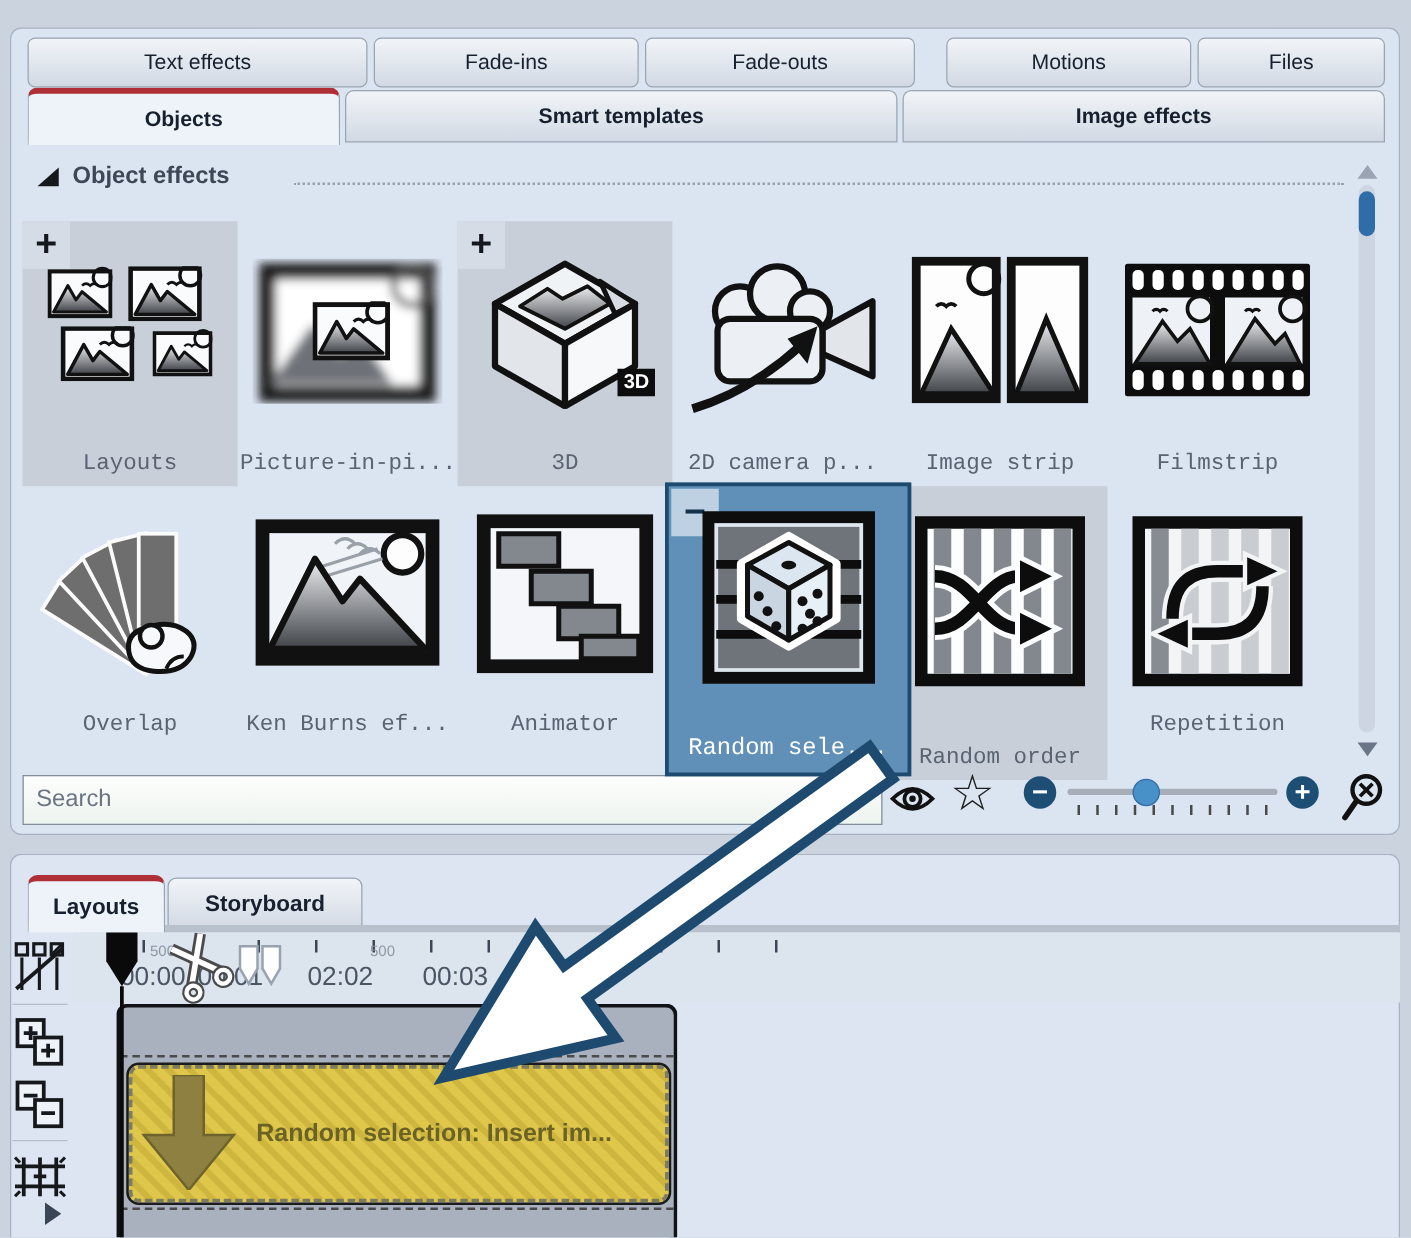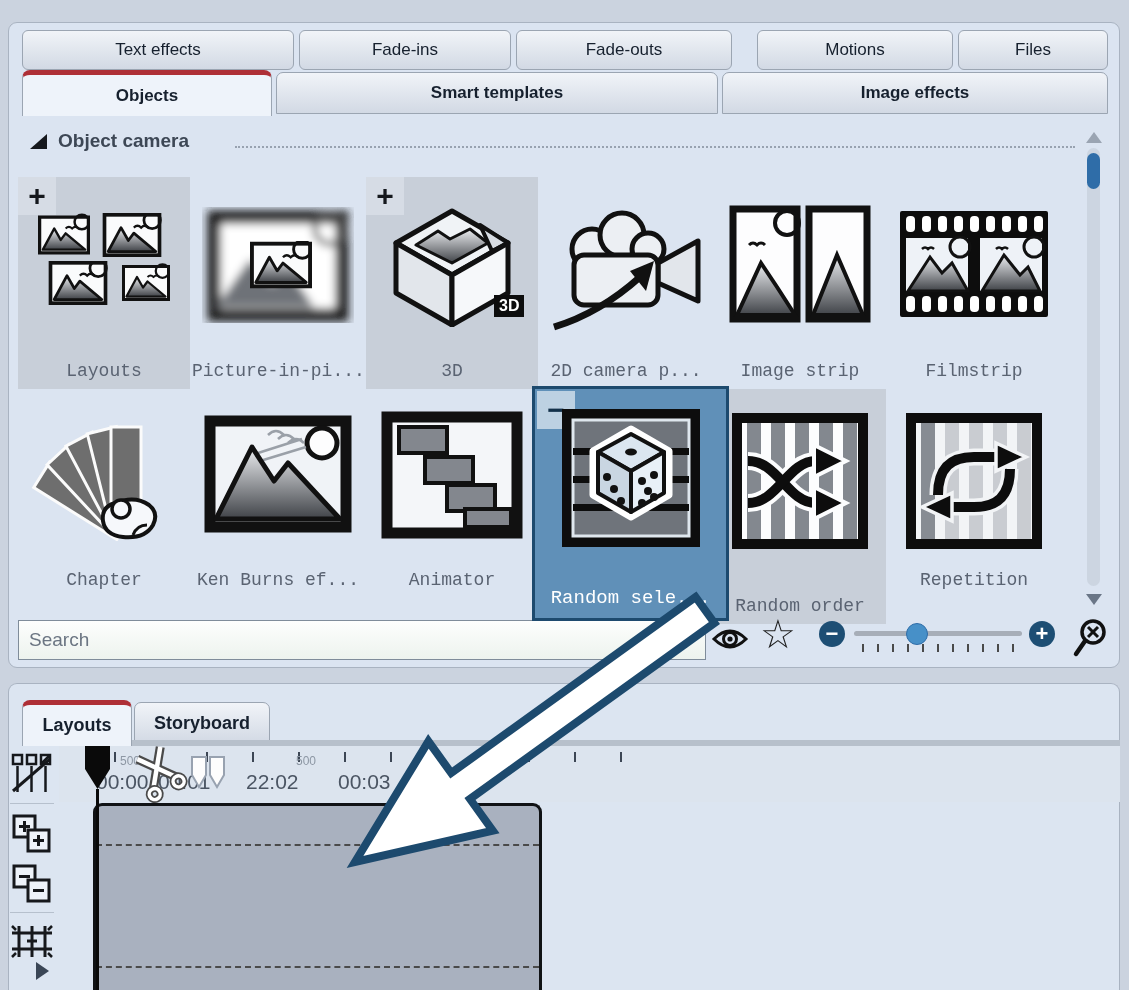--- a/index.html
+++ b/index.html
@@ -115,21 +115,21 @@
     <span>Objects</span>
   </div>
 <div class="abs tab r2" style="left:276px;top:72px;width:442px;height:42px">
     <span>Smart templates</span>
   </div>
 <div class="abs tab r2" style="left:722px;top:72px;width:386px;height:42px">
     <span>Image effects</span>
   </div>
 
 <div class="abs tri" style="left:30px;top:134px"></div>
-<div class="abs" id="sec-title" style="left:58px;top:130px">Object camera</div>
+<div class="abs" id="sec-title" style="left:58px;top:130px">Object effects</div>
 <div class="abs" id="dots" style="left:235px;top:146px;width:840px"></div>
 
 <div class="abs sb-arrow" style="left:1086px;top:132px;border-left:8px solid transparent;border-right:8px solid transparent;border-bottom:11px solid #9aa4b2"></div>
 <div class="abs" id="sb-trough" style="left:1087px;top:148px;height:438px"></div>
 <div class="abs" id="sb-thumb" style="left:1087px;top:153px"></div>
 <div class="abs sb-arrow" style="left:1086px;top:594px;border-left:8px solid transparent;border-right:8px solid transparent;border-top:11px solid #6a7687"></div>
 
 <div class="abs cell gray" style="left:18px;top:177px;width:172px;height:212px">
   <div class="badge">+</div>
   <div class="icon" style="top:32px">
@@ -256,21 +256,21 @@
           </g>
         <g transform="rotate(0 98 120)">
             <rect x="82" y="20" width="30" height="98" fill="#6e6e6e" stroke="#fbfbfb" stroke-width="3"></rect>
           </g>
       </g>
       <path d="M86 96 q-14 4 -12 18 q2 14 20 16 q22 2 30 -12 q6 -12 -4 -20 q-14 -10 -34 -2 Z" fill="#f6f8fb" stroke="#111" stroke-width="4" stroke-linejoin="round"></path>
       <circle cx="92" cy="102" r="9" fill="#f6f8fb" stroke="#111" stroke-width="3.5"></circle>
       <path d="M104 128 q4 -10 14 -10" fill="none" stroke="#111" stroke-width="3"></path>
     </svg>
   </div>
-  <div class="lbl">Chapter</div>
+  <div class="lbl">Overlap</div>
 </div>
 
 <div class="abs cell" style="left:192px;top:389px;width:172px;height:209px">
   <div class="icon" style="top:24px">
     <svg width="152" height="122" viewBox="0 0 152 122">
       <rect x="8" y="8" width="136" height="106" fill="#f0f3f7" stroke="#111" stroke-width="11"></rect>
       <circle cx="120" cy="30" r="15" fill="#fdfdfe" stroke="#111" stroke-width="5"></circle>
       <g stroke="#9aa0a8" stroke-width="2.5" fill="none">
         <path d="M66 22 q8 -8 16 0"></path>
           <path d="M76 26 q8 -8 16 0"></path>
@@ -408,21 +408,21 @@
     <line x1="26" y1="9" x2="16" y2="19" stroke="#111" stroke-width="3"></line>
     <line x1="13" y1="23" x2="4" y2="36" stroke="#111" stroke-width="4.5" stroke-linecap="round"></line>
   </svg>
 </div>
 
 <div class="abs" id="bottom-panel"></div>
 
 <div class="abs tab r2 active" style="left:22px;top:700px;width:110px;height:46px">
     <span style="font-size:18px">Layouts</span>
   </div>
-<div class="abs tab r2" style="left:134px;top:702px;width:136px;height:42px">
+<div class="abs tab r2" style="left:134px;top:702px;width:156px;height:42px">
     <span style="font-size:18px">Storyboard</span>
   </div>
 
 <div class="abs tbicon" style="top:752px">
   <svg width="44" height="44" viewBox="0 0 44 44" fill="none" stroke="#16181c">
     <rect x="3" y="3" width="9" height="9" stroke-width="2.5"></rect>
       <rect x="17" y="3" width="9" height="9" stroke-width="2.5"></rect>
       <rect x="31" y="3" width="9" height="9" stroke-width="2.5"></rect>
     <line x1="31" y1="12" x2="40" y2="3" stroke-width="2.5"></line>
     <line x1="7.5" y1="14" x2="7.5" y2="40" stroke-width="2.5"></line>
@@ -479,27 +479,34 @@
     <span class="tick" style="left:377px"></span>
     <span class="tick" style="left:423px"></span>
     <span class="tick" style="left:469px"></span>
     <span class="tick" style="left:515px"></span>
     <span class="tick" style="left:561px"></span>
   <span class="sub" style="left:61px">500</span>
   <span class="sub" style="left:237px">500</span>
   <span class="sub" style="left:427px">500</span>
   <span class="sec" style="left:37px">00:00</span>
   <span class="sec" style="left:99px">00:01</span>
-  <span class="sec" style="left:187px">22:02</span>
+  <span class="sec" style="left:187px">02:02</span>
   <span class="sec" style="left:279px">00:03</span>
   <span class="sec" style="left:345px">00:04</span>
 </div>
 
 <div class="abs" id="chapter" style="left:93px;top:803px;width:449px;height:187px">
   <div class="dash" style="top:38px"></div>
+  <div id="drop-outer">
+    <div id="drop-inner"></div>
+    <svg class="abs" style="left:10px;top:8px" width="76" height="92" viewBox="0 0 76 92">
+      <polygon points="26,0 50,0 50,48 74,48 38,92 2,48 26,48" fill="#8d8040" stroke="#6e632c" stroke-width="2"></polygon>
+    </svg>
+    <div id="drop-text">Random selection: Insert im...</div>
+  </div>
   <div class="dash" style="top:160px"></div>
 </div>
 
 <svg class="abs" style="left:0;top:0;z-index:20;pointer-events:none" width="1129" height="990">
   <g>
     <polygon points="85,746 110,746 110,769 97.5,789 85,769" fill="#0a0a0a"></polygon>
     <rect x="96" y="789" width="3" height="201" fill="#0a0a0a"></rect>
   </g>
   <g transform="rotate(-28 160 772)">
     <line x1="146" y1="750" x2="172" y2="784" stroke="#4a4a4a" stroke-width="9"></line>

